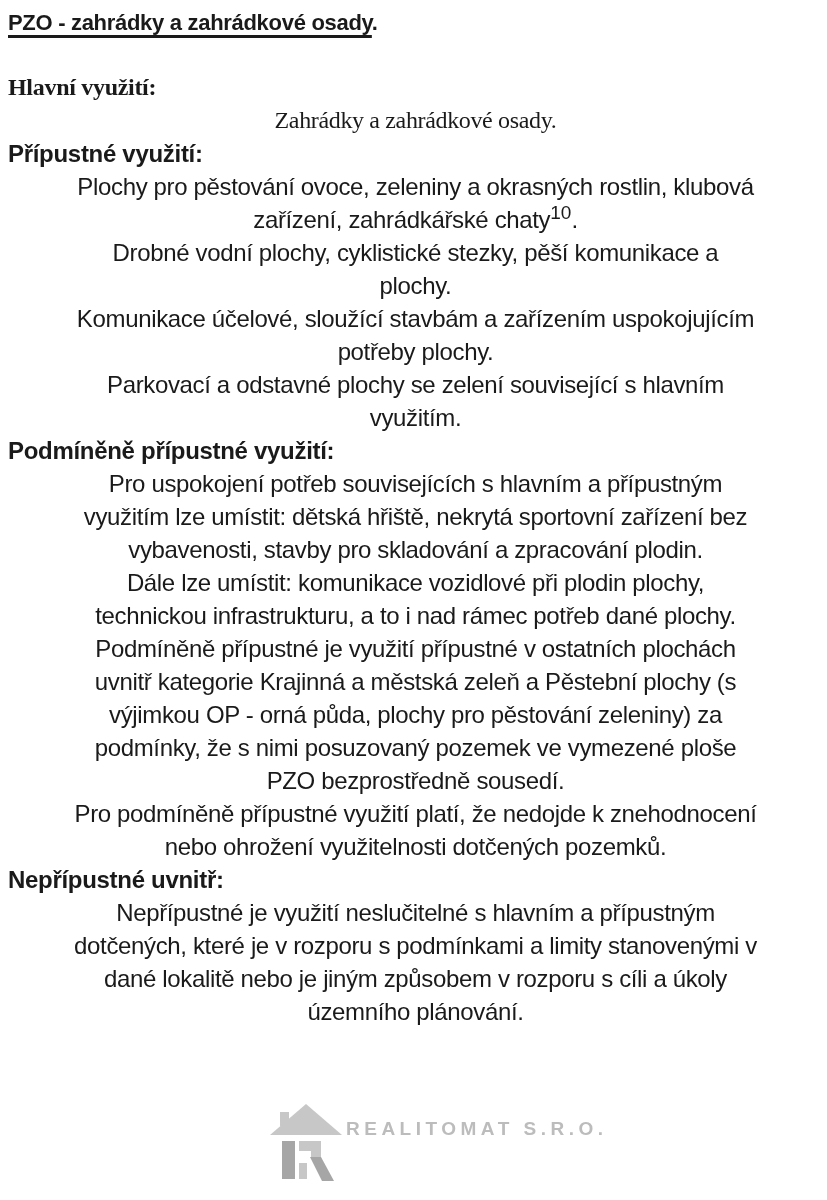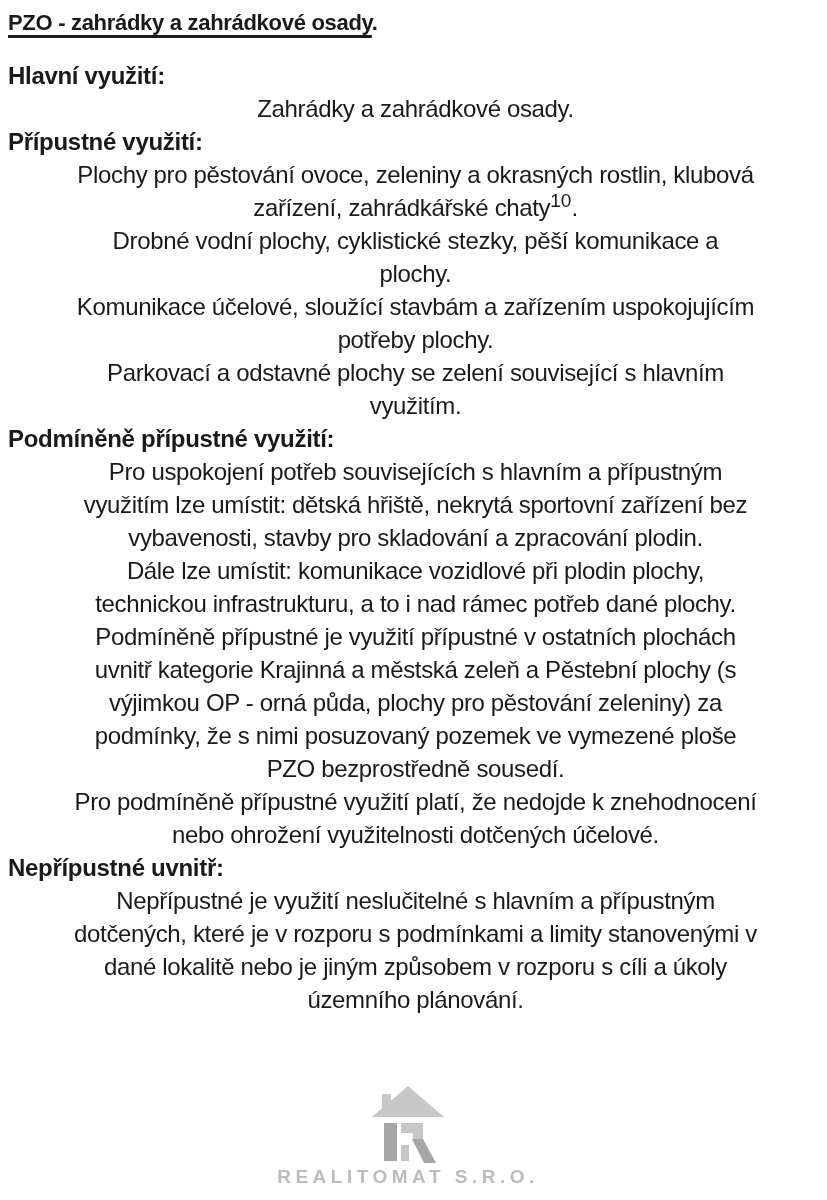--- a/index.html
+++ b/index.html
@@ -26,21 +26,21 @@
     line-height: 34px;
     font-weight: bold;
     letter-spacing: -0.3px;
   }
   h1.doc-title .underlined {
     text-decoration: underline;
     text-decoration-thickness: 2.5px;
     text-underline-offset: 5px;
   }
   section.sec { margin: 0; }
-  section.sec.first { margin-top: 19px; }
+  section.sec.first { margin-top: 31px; font-family: Liberation Serif, serif; }
   section.sec.gap   { }
   h2.heading {
     margin: 0;
     font-size: 24px;
     line-height: 33px;
     font-weight: bold;
     letter-spacing: -0.3px;
   }
   p.para {
     margin: 0;
@@ -60,21 +60,21 @@
   
   .watermark {
     position: absolute;
     left: 266px;
     top: 1057px;
     width: 284px;
     height: 143px;
     z-index: 3;
     background: rgba(255, 255, 255, 0.66);
     display: flex;
-    flex-direction: column;
+    flex-direction: row;
     align-items: center;
     justify-content: flex-start;
   }
   .wm-logo {
     margin-top: 24px;
     width: 80px;
     height: 84px;
     flex: 0 0 auto;
   }
   .wm-company {
@@ -115,21 +115,21 @@
 využitím lze umístit: dětská hřiště, nekrytá sportovní zařízení bez
 vybavenosti, stavby pro skladování a zpracování plodin.</p>
         <p class="para">Dále lze umístit: komunikace vozidlové při plodin plochy,
 technickou infrastrukturu, a to i nad rámec potřeb dané plochy.</p>
         <p class="para">Podmíněně přípustné je využití přípustné v ostatních plochách
 uvnitř kategorie Krajinná a městská zeleň a Pěstební plochy (s
 výjimkou OP - orná půda, plochy pro pěstování zeleniny) za
 podmínky, že s nimi posuzovaný pozemek ve vymezené ploše
 PZO bezprostředně sousedí.</p>
         <p class="para">Pro podmíněně přípustné využití platí, že nedojde k znehodnocení
-nebo ohrožení využitelnosti dotčených účelové.</p>
+nebo ohrožení využitelnosti dotčených pozemků.</p>
       </section>
       <section class="sec gap">
         <h2 class="heading">Nepřípustné uvnitř:</h2>
         <p class="para">Nepřípustné je využití neslučitelné s hlavním a přípustným
 dotčených, které je v rozporu s podmínkami a limity stanovenými v
 dané lokalitě nebo je jiným způsobem v rozporu s cíli a úkoly
 územního plánování.</p>
       </section>
     </div>
 

